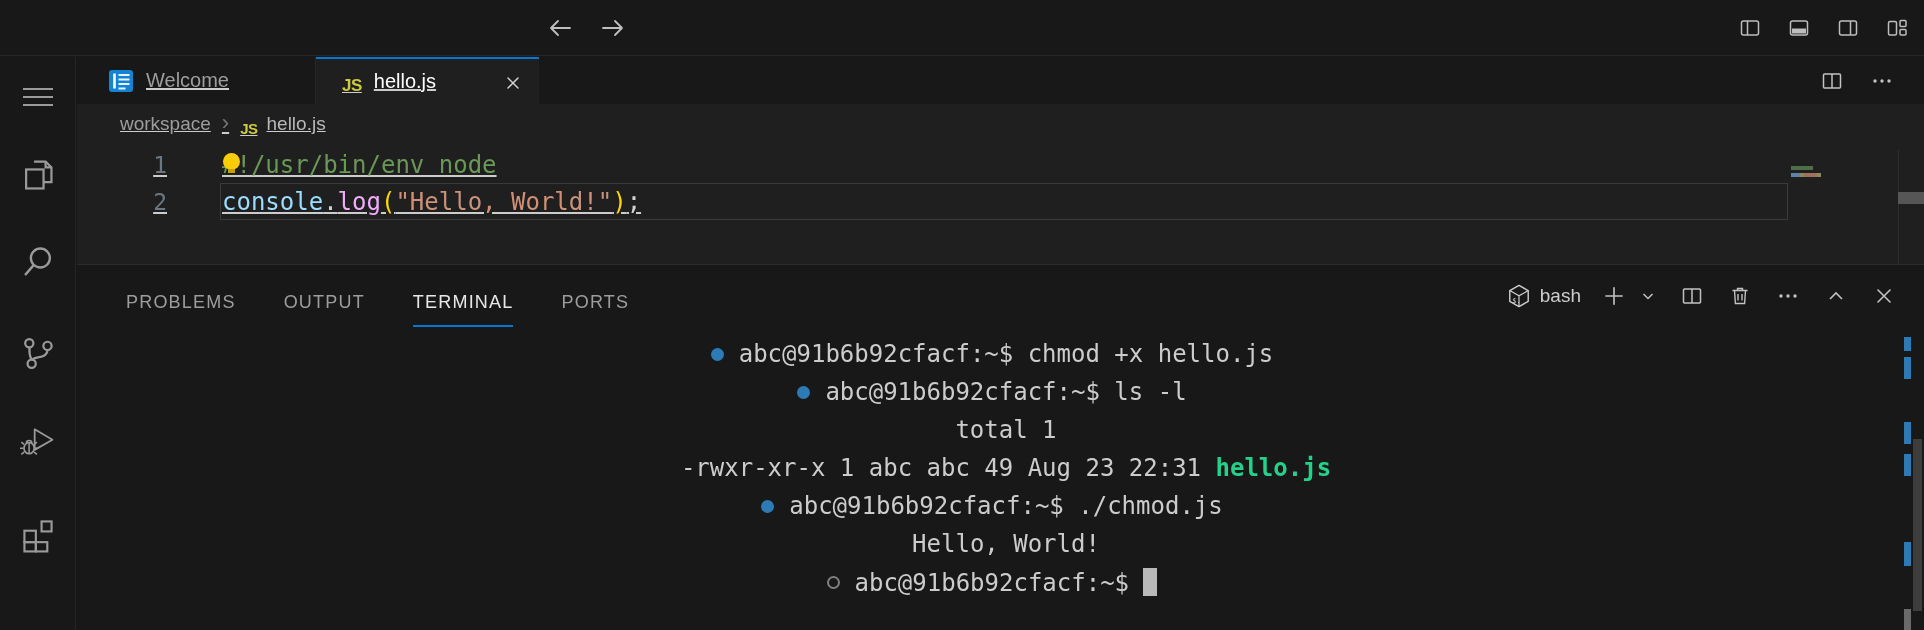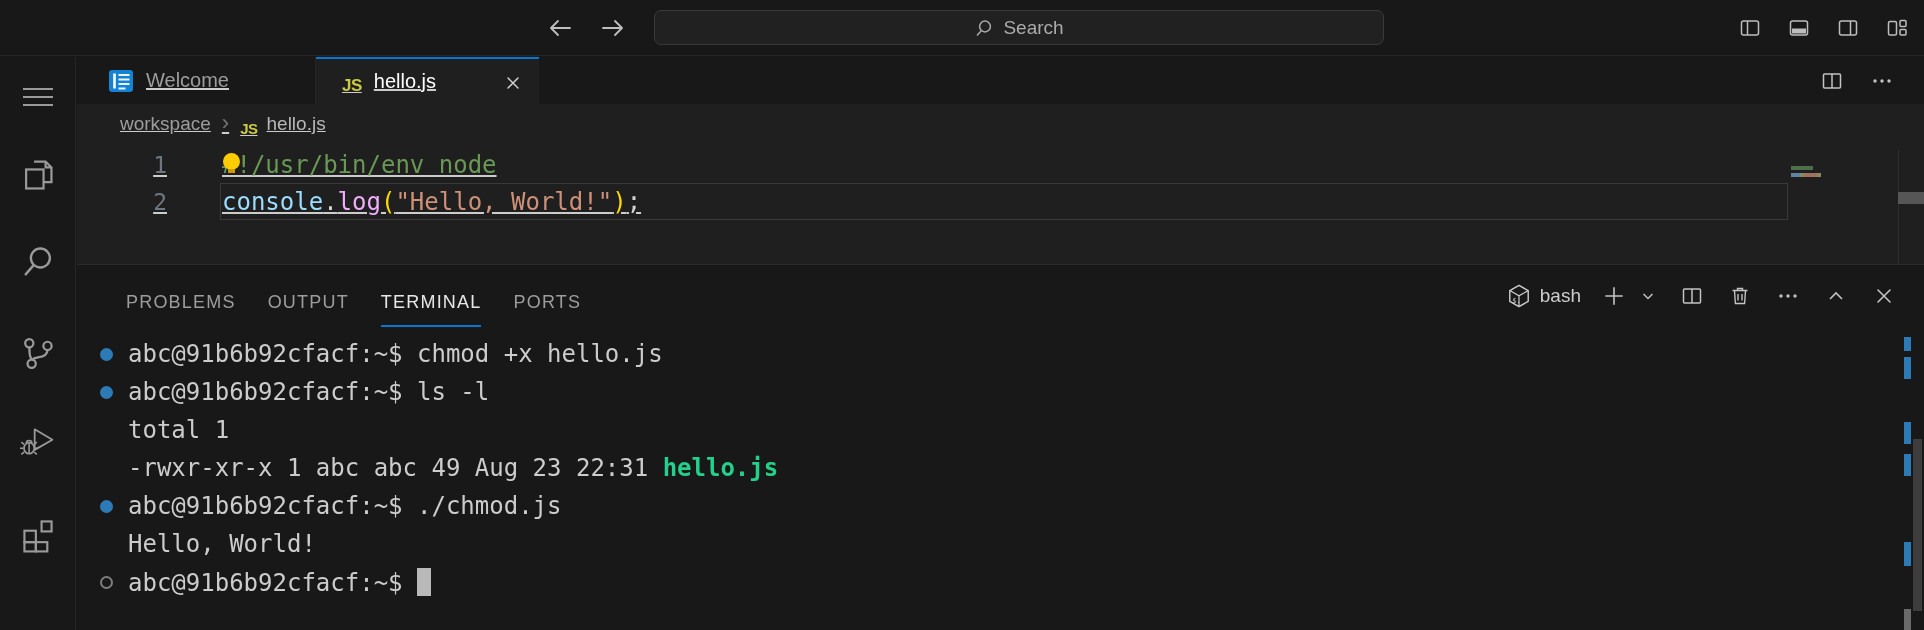--- a/index.html
+++ b/index.html
@@ -60,34 +60,34 @@
   .minimap-l1 { position:absolute; left:1714px; top:22px; width:22px; height:4px; background:#4e6e4a; }
   .minimap-l2 { position:absolute; left:1714px; top:29px; width:30px; height:4px;
     background:linear-gradient(to right,#5d84a6 0 9px,#8a8a5e 9px 13px,#a1705f 13px 26px,#8a8a5e 26px 30px); }
   .ed-vline { position:absolute; left:1821px; top:6px; bottom:0; width:1px; background:#2e2e2e; }
   .ed-thumb { position:absolute; left:1821px; top:48px; width:26px; height:12px; background:#565656; }
 
   
   .panel { position:absolute; left:77px; top:264px; right:0; bottom:0; background:#181818;
            border-top:1px solid #2b2b2b; }
   .panel-header { position:relative; height:62px; display:flex; align-items:center; padding-left:49px; }
-  .panel-tabs { display:flex; gap:32px; height:100%; align-items:center; }
+  .panel-tabs { display:flex; gap:48px; height:100%; align-items:center; }
   .panel-tab { height:44px; margin-top:18px; display:flex; align-items:flex-start;
                font-size:18px; letter-spacing:1.2px; color:#9d9d9d; padding-top:9px;
                border-bottom:2px solid transparent; }
   .panel-tab.active { color:#e7e7e7; border-bottom-color:#0078d4; }
   .panel-actions { position:absolute; right:28px; top:0; height:62px; display:flex;
                    align-items:center; }
   .pa { display:flex; align-items:center; justify-content:center; }
   .shell-label { font-size:19px; color:#cccccc; margin:0 0 0 8px; }
 
   .terminal { position:absolute; left:0; top:70px; right:40px;
               font-family:"DejaVu Sans Mono","Liberation Mono",monospace; font-size:24px;
               color:#cccccc; }
-  .term-line { height:38px; display:flex; align-items:center; padding-left:17px; }
+  .term-line { height:38px; display:flex; align-items:center; padding-left:17px;justify-content:center; }
   .term-gutter { width:34px; display:flex; align-items:center; }
   .dot-success { width:13px; height:13px; border-radius:50%; background:#2d7bb6; margin-left:6px; }
   .dot-pending { width:13px; height:13px; border-radius:50%; border:2px solid #7f7f7f; margin-left:6px; }
   .term-text { white-space:pre; }
   .t-exec { color:#23d18b; font-weight:bold; }
   .term-cursor { display:inline-block; width:14px; height:28px; background:#b9b9b9;
                  vertical-align:-5px; }
 
   .ruler-mark { position:absolute; left:1827px; width:7px; background:#2d7bb6; }
   .ruler-mark.gray { background:#6a6a6a; }
@@ -101,27 +101,20 @@
 <div class="titlebar">
   <div class="nav-arrow" style="left:545px;">
     <svg width="28" height="24" viewBox="0 0 28 24">
         <path d="M24 12H6M12 5l-7 7 7 7" stroke="#bfbfbf" stroke-width="1.8" fill="none" stroke-linecap="round" stroke-linejoin="round"></path>
       </svg>
   </div>
   <div class="nav-arrow" style="left:598px;">
     <svg width="28" height="24" viewBox="0 0 28 24">
         <path d="M4 12h18M16 5l7 7-7 7" stroke="#bfbfbf" stroke-width="1.8" fill="none" stroke-linecap="round" stroke-linejoin="round"></path>
       </svg>
-  </div>
-  <div class="searchbox">
-    <svg width="20" height="20" viewBox="0 0 20 20">
-        <circle cx="11" cy="8.5" r="5.4" stroke="#ababab" stroke-width="1.5" fill="none"></circle>
-        <path d="M7 13l-3.6 4" stroke="#ababab" stroke-width="1.5" stroke-linecap="round"></path>
-      </svg>
-    <span>Search</span>
   </div>
   <div class="tb-icons">
     <span>
       <svg width="22" height="22" viewBox="0 0 22 22">
           <rect x="2.5" y="4" width="17" height="14" rx="2" stroke="#bdbdbd" stroke-width="1.5" fill="none"></rect>
           <path d="M8.5 4v14" stroke="#bdbdbd" stroke-width="1.5"></path>
         </svg>
     </span>
     <span>
       <svg width="22" height="22" viewBox="0 0 22 22">

